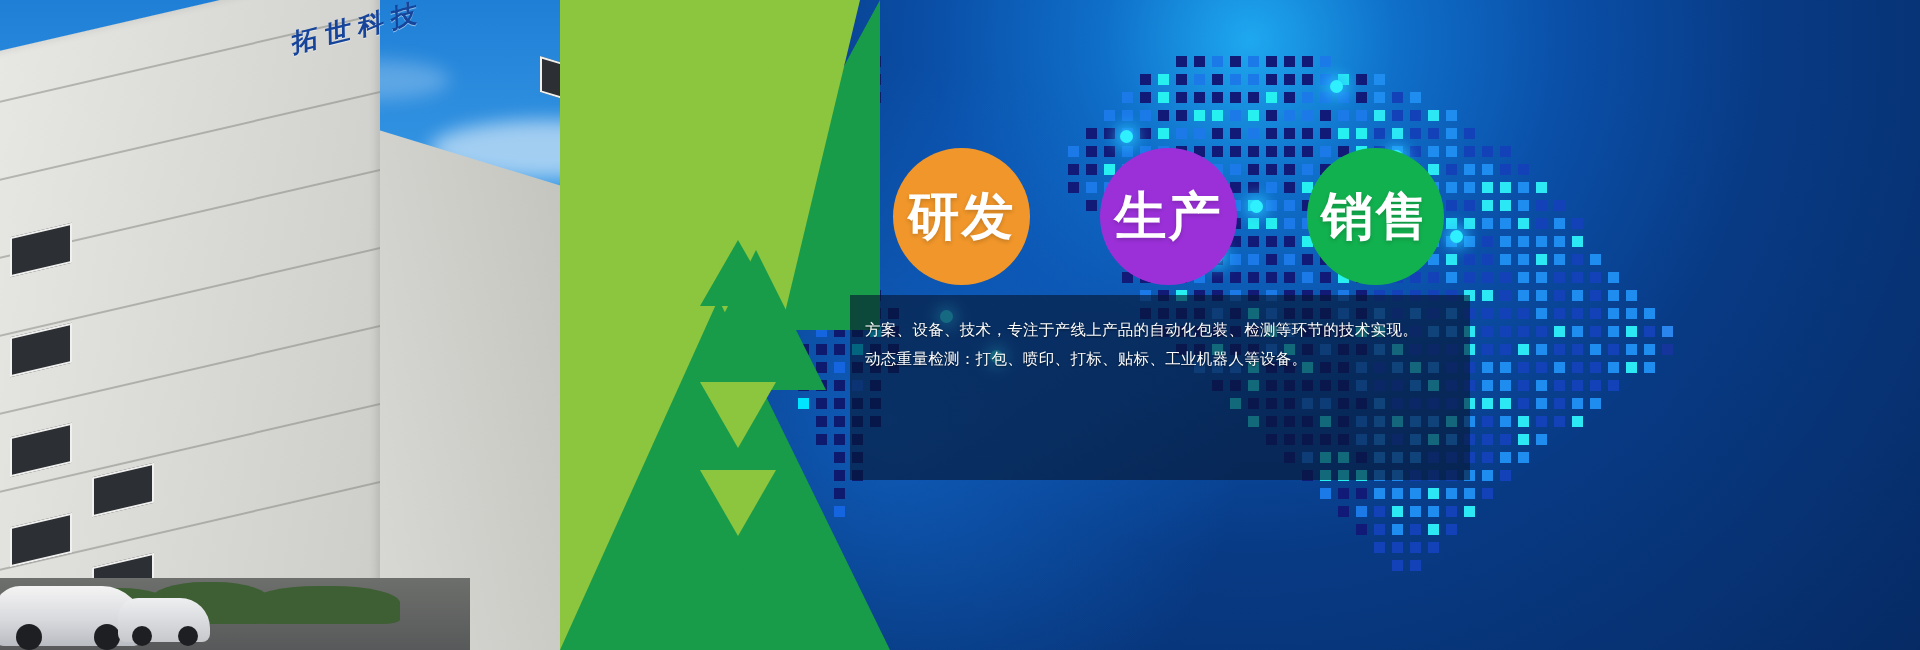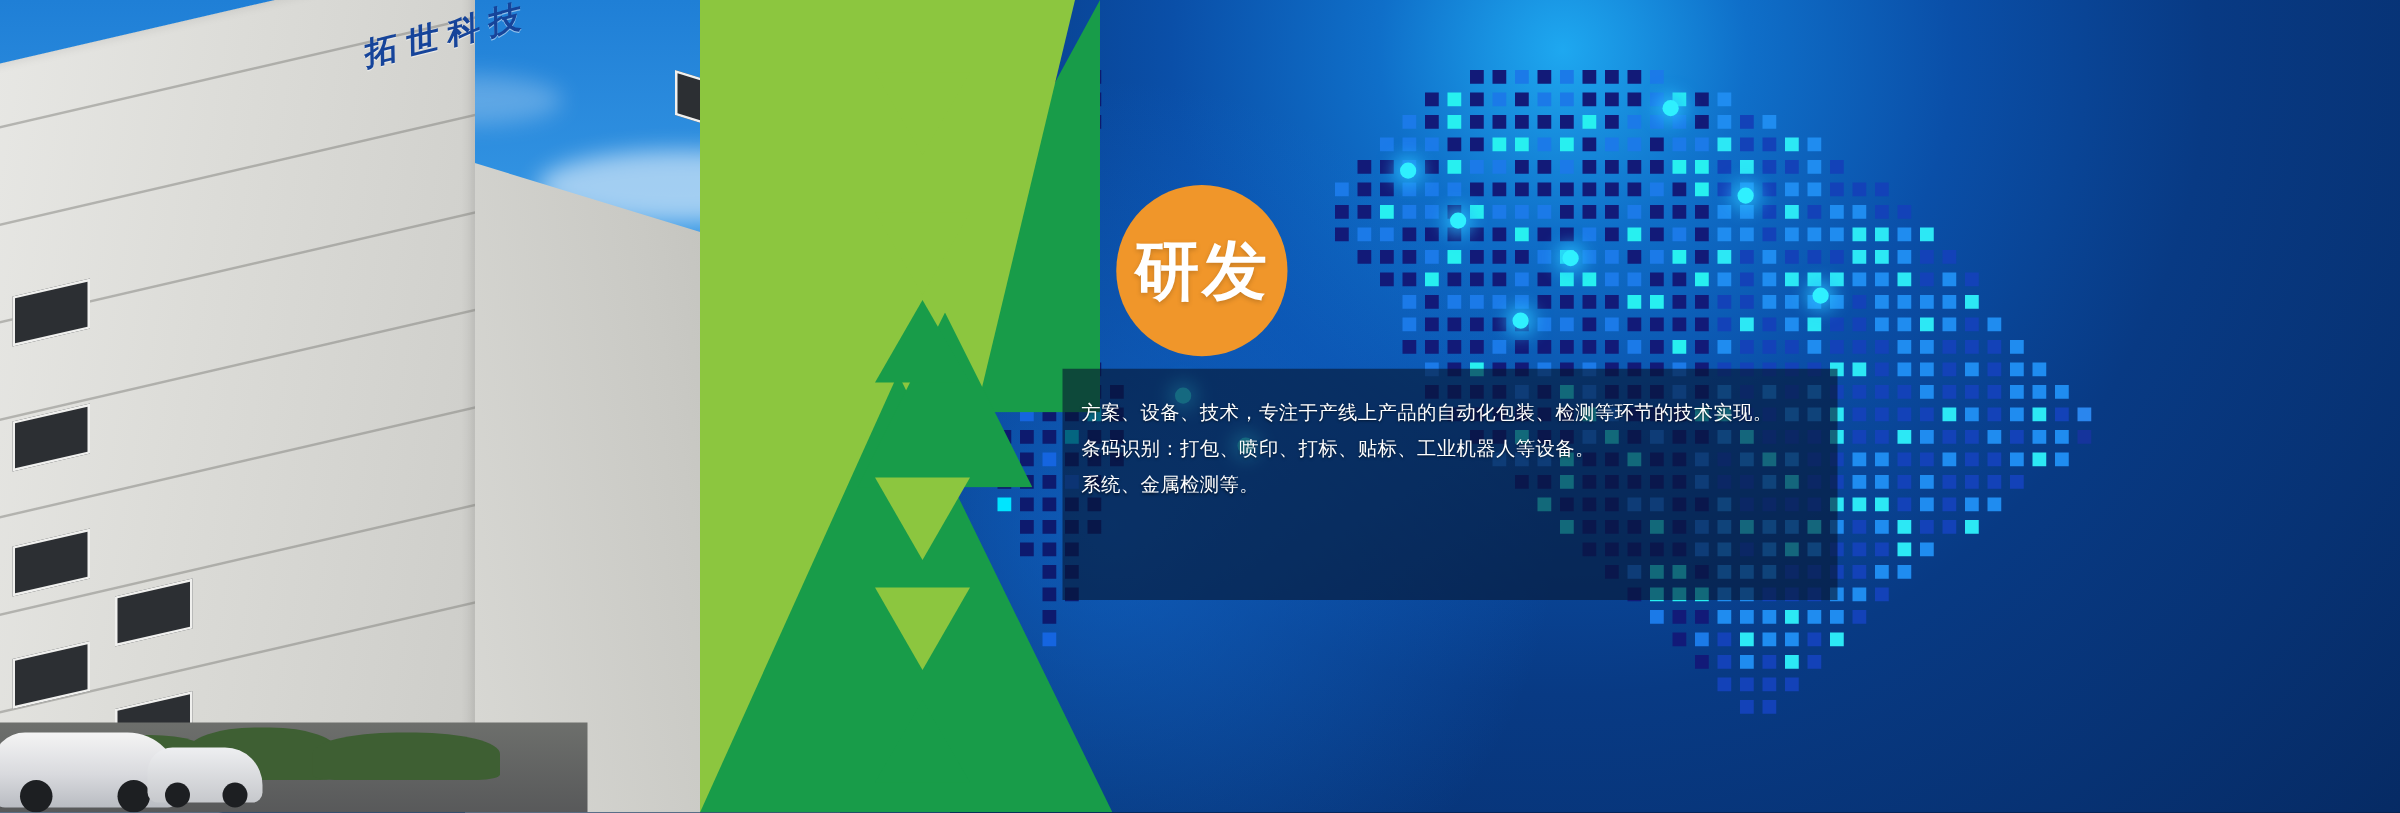--- a/index.html
+++ b/index.html
@@ -893,21 +893,26 @@
   <div class="shape tri-down" style="left:700px;top:58px;"></div>
   <div class="shape tri-down" style="left:700px;top:170px;"></div>
   <div class="shape tri-up" style="left:700px;top:240px;"></div>
   <div class="shape tri-down" style="left:700px;top:382px;"></div>
   <div class="shape tri-down" style="left:700px;top:470px;"></div>
   <div class="shape tri-up" style="left:700px;top:560px;"></div>
 
   <div class="circle" id="circle-0" style="left: 893px; top: 148px; width: 137px; height: 137px; background: rgb(240, 150, 42);">
     <span>研发</span>
   </div>
+  <div class="circle" id="circle-1" style="left: 1100px; top: 148px; width: 137px; height: 137px; background: rgb(155, 48, 217);">
+    <span>生产</span>
+  </div>
+  <div class="circle" id="circle-2" style="left: 1307px; top: 148px; width: 137px; height: 137px; background: rgb(18, 177, 79);">
+    <span>销售</span>
+  </div>
 
   <div class="desc"></div>
   <div class="desc-text" id="desc-text">
       <p>方案、设备、技术，专注于产线上产品的自动化包装、检测等环节的技术实现。</p>
-      <p>条码识别：打包、喷印、打标、贴标、工业机器人等设备。</p>
-      <p>系统、金属检测等。</p>
+      <p>动态重量检测：打包、喷印、打标、贴标、工业机器人等设备。</p>
     </div>
 
 </div>
 
 </body></html>

